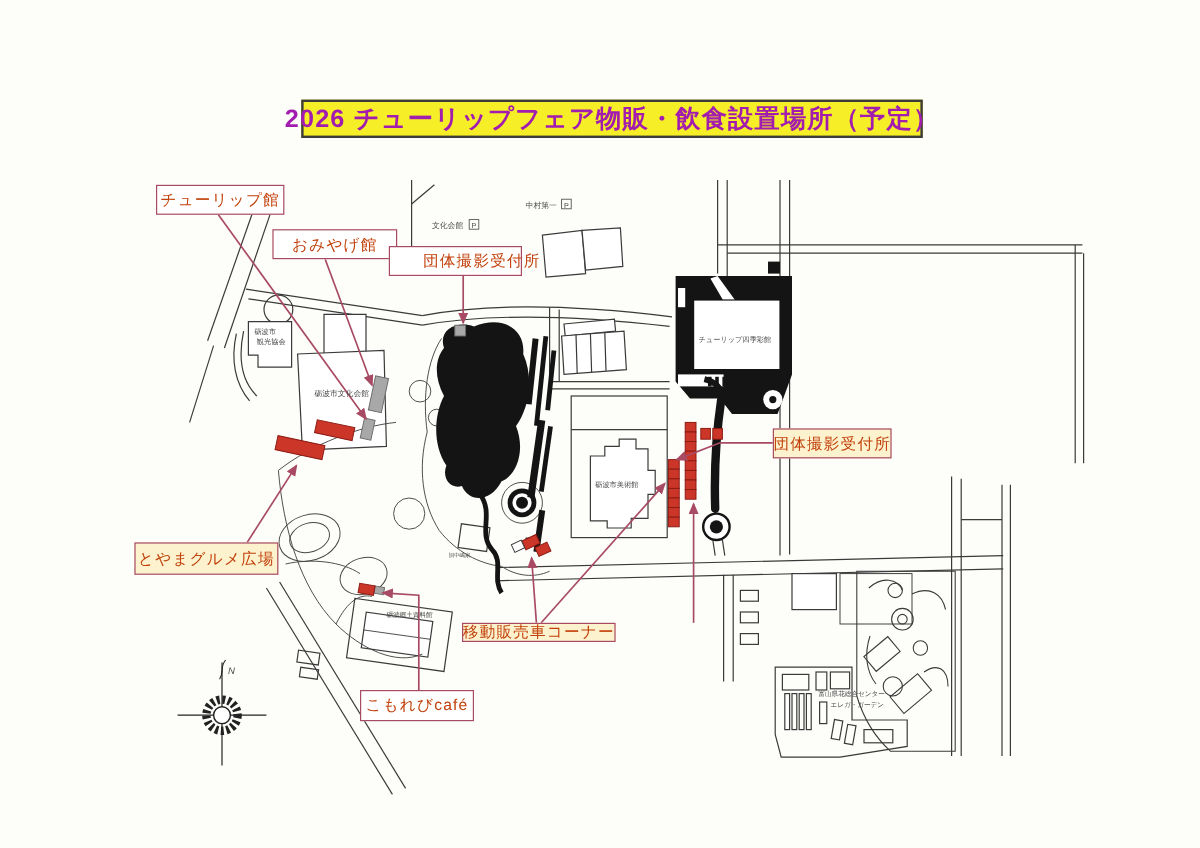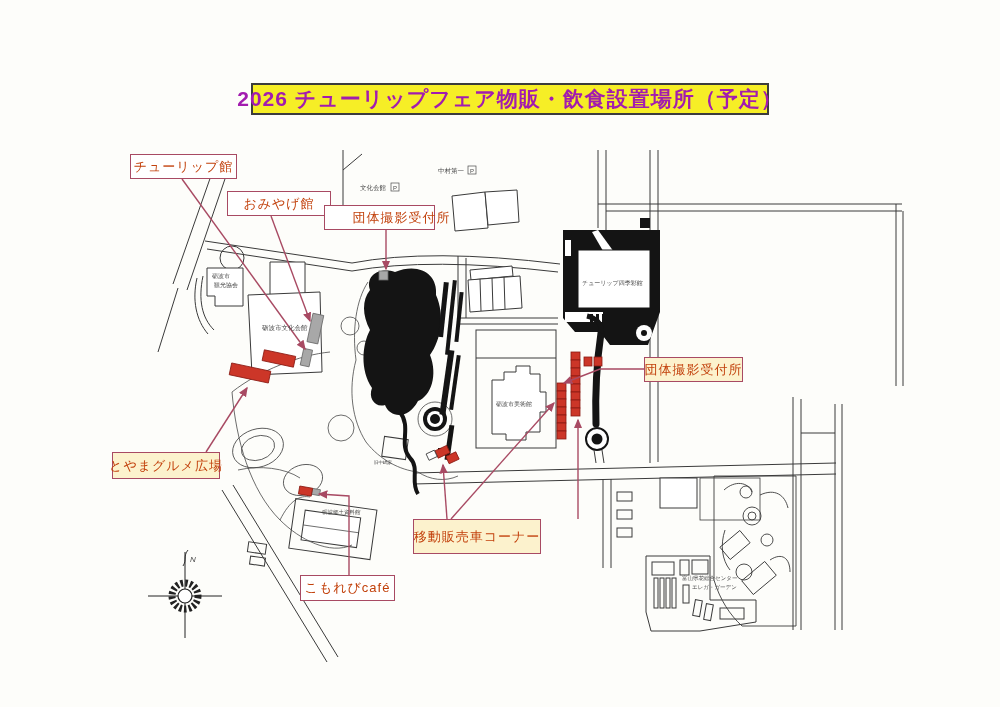--- a/index.html
+++ b/index.html
@@ -282,17 +282,17 @@
     <text x="692" y="589" font-size="5.5">エレガ・ガーデン</text>
   </g>
 </svg>
 
 <div id="title-box">2026 チューリップフェア物販・飲食設置場所（予定）</div>
 
 <div class="callout" style="left:130px;top:154px;width:107px;height:25px;">チューリップ館</div>
 <div class="callout" style="left:227px;top:191px;width:104px;height:25px;">おみやげ館</div>
 <div class="callout" style="left:324px;top:205px;width:111px;height:25px;padding-left:44px;">団体撮影受付所</div>
 <div class="callout cream" style="left:644px;top:357px;width:99px;height:25px;">団体撮影受付所</div>
-<div class="callout cream" style="left:112px;top:452px;width:108px;height:27px;">とやまグルメ広場</div>
-<div class="callout cream" style="left:385px;top:519px;width:128px;height:35px;margin-left:28px;">移動販売車コーナー</div>
+<div class="callout cream" style="left:112px;top:452px;width:120px;height:27px;">とやまグルメ広場</div>
+<div class="callout cream" style="left:385px;top:519px;width:128px;height:16px;">移動販売車コーナー</div>
 <div class="callout" style="left:300px;top:575px;width:95px;height:26px;">こもれびcafé</div>
 
 </div>
 
 </body></html>

